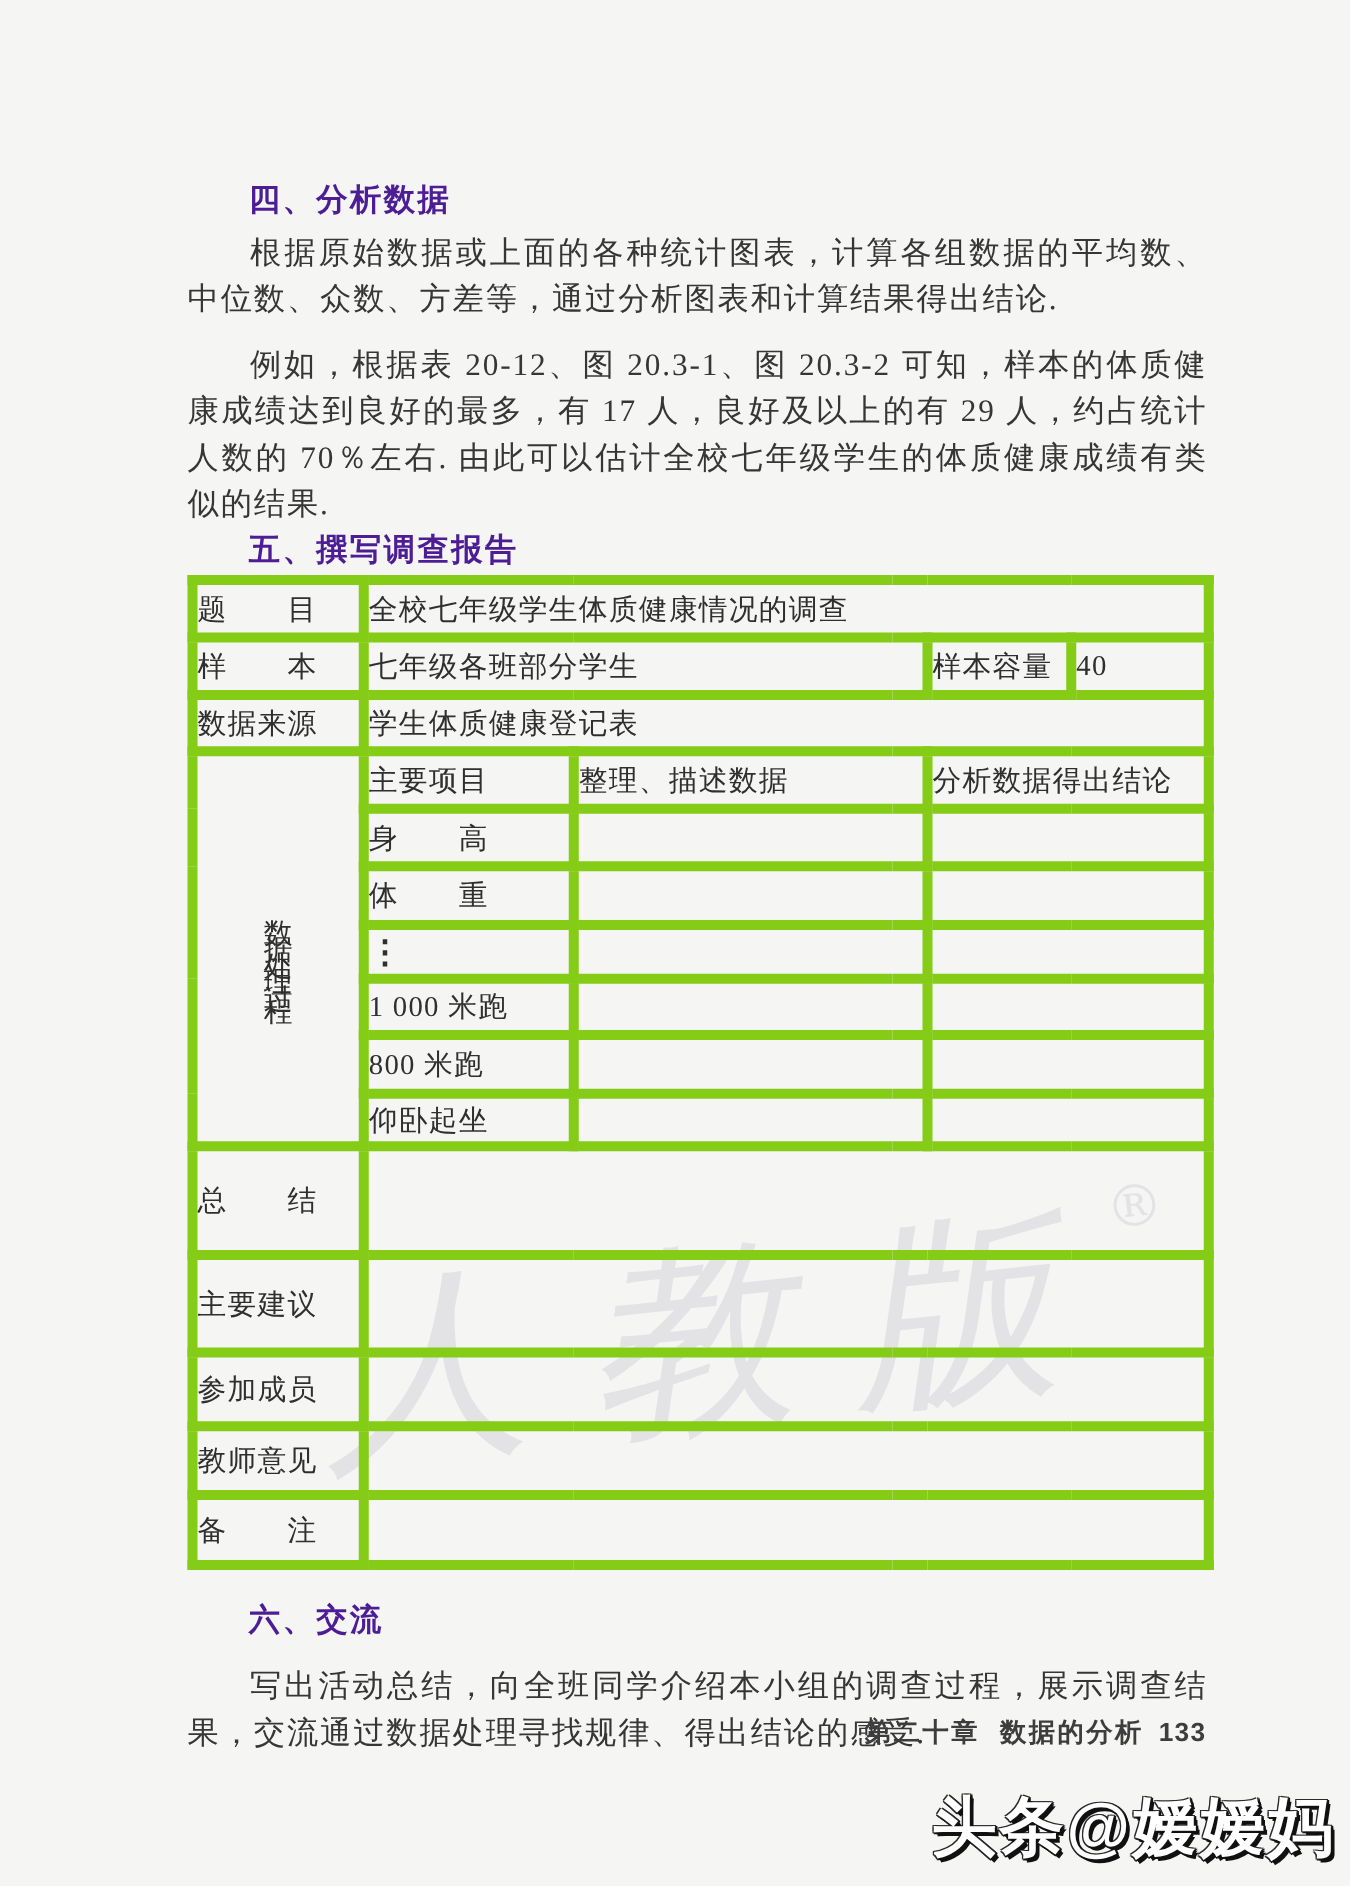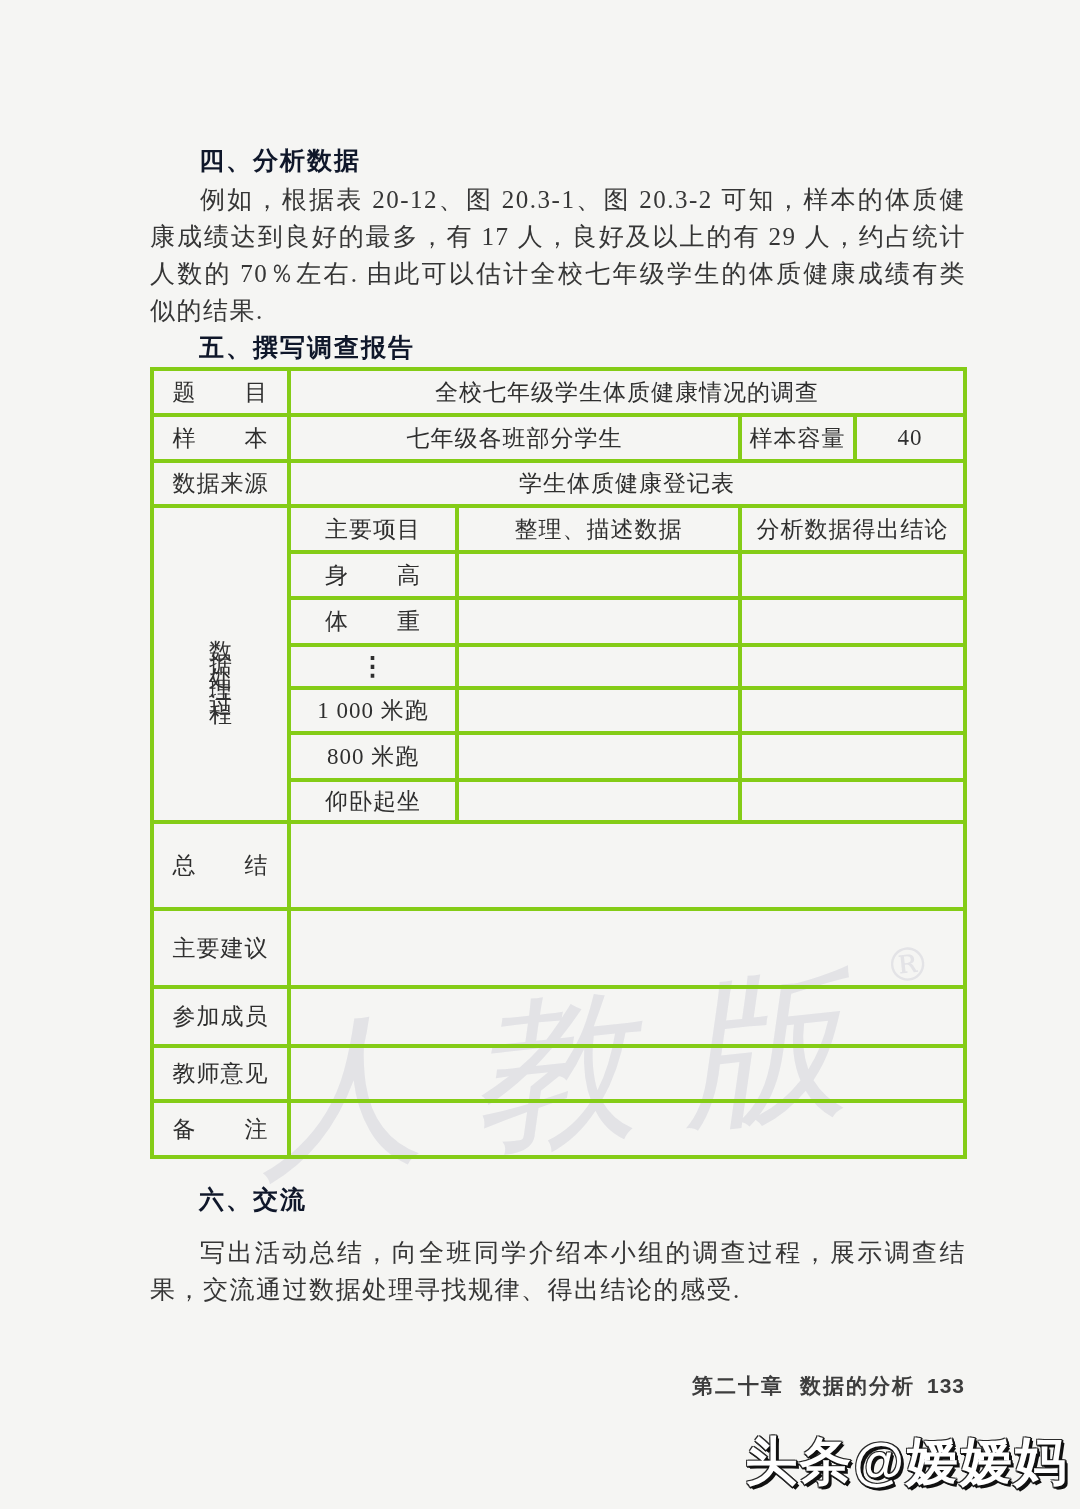--- a/index.html
+++ b/index.html
@@ -42,52 +42,51 @@
     width: 816px;
     z-index: 1;
   }
 
   .section-heading {
     font-family: "Liberation Sans", "DejaVu Sans", sans-serif;
     font-weight: 700;
     font-size: 25px;
     line-height: 30px;
     letter-spacing: 2px;
-    color: #0f172a;
+    color: #4c1d95;
     margin-left: 49px;
   }
   .heading-5 { margin-top: 3px; }
   .heading-6 { margin-top: 25px; }
 
   .body-para {
     font-size: 25px;
     line-height: 37px;
     letter-spacing: 1.5px;
     text-align: justify;
     text-indent: 2em;
     color: #363636;
   }
   .para-1 { margin-top: 9px; }
-  .para-2 { margin-top: 6px; }
+  .para-2 { margin-top: 16px; }
   .para-3 { margin-top: 20px; }
 
   table.report {
     margin-top: 5px;
     width: 813px;
     border-collapse: collapse;
     table-layout: fixed;
     background: transparent;
     font-size: 23px;
     color: #2f2f2f;
   }
   table.report { border: 3px solid #3c3c3c; }
   table.report td {
-    border: 4px solid #84cc16;
+    border: 8px solid #84cc16;
     vertical-align: middle;
-    text-align: center;
     padding: 0;
     background: transparent;
     letter-spacing: 1px;
   }
   td.row-label {
     text-align: left;
     padding-left: 22px;
   }
   td.process-label-cell { text-align: center; }
   .vertical-label {
@@ -133,20 +132,21 @@
 </style>
 </head>
 <body>
 
 <div class="publisher-watermark"><span>人教版</span><span class="reg">®</span></div>
 
 <div class="content">
 
   <div class="section-heading">四、分析数据</div>
 
+  <p class="body-para para-1">根据原始数据或上面的各种统计图表，计算各组数据的平均数、中位数、众数、方差等，通过分析图表和计算结果得出结论.</p>
   <p class="body-para para-2">例如，根据表 20-12、图 20.3-1、图 20.3-2 可知，样本的体质健康成绩达到良好的最多，有 17 人，良好及以上的有 29 人，约占统计人数的 70％左右. 由此可以估计全校七年级学生的体质健康成绩有类似的结果.</p>
 
   <div class="section-heading heading-5">五、撰写调查报告</div>
 
   <table class="report">
     <colgroup>
       <col style="width:137px">
         <col style="width:168px">
         <col style="width:255px">
       <col style="width:28px">

